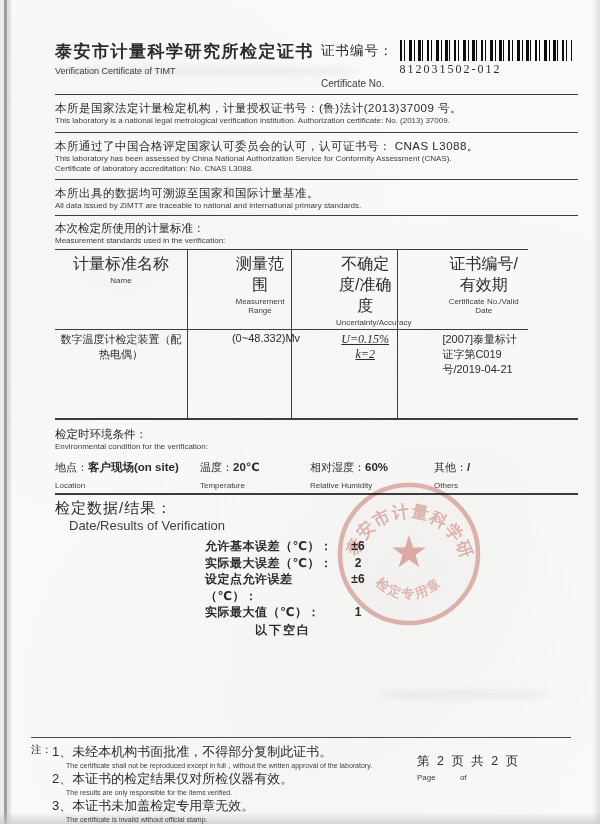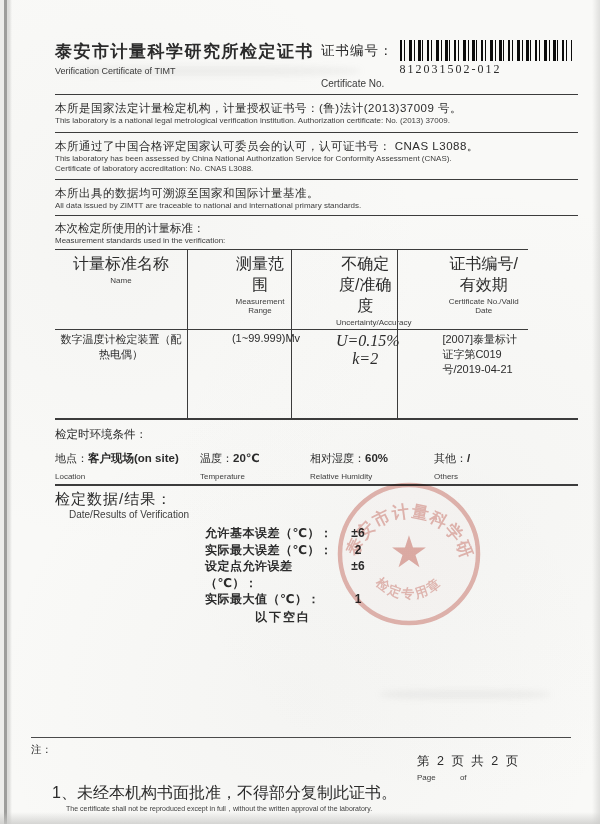--- a/index.html
+++ b/index.html
@@ -55,50 +55,50 @@
   table.std{border-collapse:collapse;width:473px;table-layout:fixed;margin-top:4px;}
   table.std td,table.std th{font-weight:normal;padding:2px 3px;vertical-align:top;}
   .std-top{border-top:1.8px solid #3c3c3c;}
   .std thead th{border-bottom:1.8px solid #3c3c3c;text-align:center;padding-top:4px;}
   .std .vline{border-left:1.6px solid #3c3c3c;padding-left:44px;}
   .std tbody td{height:84px;}
   .th-cn{font-size:16px;}
   .th-en{font-size:8px;color:#3d3d3d;margin-top:1px;}
   .cell{font-size:11px;}
   .c-center{text-align:center;}
-  .c-italic{font-style:italic;font-family:"Liberation Serif","DejaVu Serif",serif;font-size:16px;}
+  .c-italic{font-style:italic;font-family:"Liberation Serif","DejaVu Serif",serif;font-size:12px;text-decoration:underline;}
 
   
   .env-row{display:flex;margin-top:9px;justify-content:space-between;}
   .env-f{display:flex;flex-direction:column;}
   .env-line{font-size:11px;white-space:nowrap;}
   .env-line b{font-size:11.5px;}
   .env-en{font-size:8px;color:#3d3d3d;margin-top:6px;}
   .sec-h-cn{font-size:11.5px;}
   .sec-h-en{font-size:8px;color:#3d3d3d;}
 
   
   .res-h-cn{font-size:15px;letter-spacing:1px;}
-  .res-h-en{font-size:10px;color:#3d3d3d;padding-left:14px;}
+  .res-h-en{font-size:13px;color:#3d3d3d;padding-left:14px;}
   .res-block{margin-left:150px;margin-top:5px;}
   .res-row{display:flex;font-size:12px;font-weight:bold;line-height:16.5px;}
   .res-label{width:133px;letter-spacing:0.5px;}
   .res-val{width:40px;text-align:center;}
   .res-end{font-size:12px;font-weight:bold;margin-left:200px;margin-top:1px;letter-spacing:2px;}
 
   
   .stamp{position:absolute;left:334px;top:479px;width:150px;height:150px;
     filter:blur(0.7px);mix-blend-mode:multiply;}
   .stamp svg{width:100%;height:100%;}
 
   
   .notes{position:absolute;left:31px;top:737px;width:540px;border-top:1.4px solid #4a4a4a;padding-top:5px;}
   .notes-flex{display:flex;}
   .note-prefix{font-size:10.5px;white-space:nowrap;}
-  .note-item-cn{font-size:16px;margin-top:40px;}
+  .note-item-cn{font-size:13px;}
   .note-item-en{font-size:7px;color:#3d3d3d;margin-left:14px;line-height:9px;}
   .pagination{position:absolute;left:417px;top:753px;}
   .pg-cn{font-size:12.5px;letter-spacing:2px;}
   .pg-en{font-size:8px;color:#3d3d3d;margin-top:3px;}
   .pg-en .of{margin-left:22px;}
 </style>
 </head>
 <body>
 
 <div class="paper">
@@ -175,31 +175,32 @@
             </th>
             <th class="std-top vline">
               <div class="th-cn">证书编号/有效期</div>
               <div class="th-en">Certificate No./Valid Date</div>
             </th>
           </tr>
         </thead>
         <tbody>
           <tr>
             <td class="cell c-center">数字温度计检定装置（配热电偶）</td>
-            <td class="cell vline c-center">(1~99.999)Mv</td>
+            <td class="cell vline c-center">(0~48.332)Mv</td>
             <td class="cell vline c-center c-italic">U=0.15% k=2</td>
             <td class="cell vline">[2007]泰量标计证字第C019号/2019-04-21</td>
           </tr>
         </tbody>
       </table>
       <hr class="rule thick">
     </div>
 
     <div style="margin-top:7px;">
       <div class="sec-h-cn">检定时环境条件：</div>
+      <div class="sec-h-en">Environmental condition for the verification:</div>
       <div class="env-row">
         <div class="env-f" style="width:145px;">
           <div class="env-line"><span>地点：</span><b>客户现场(on site)</b></div>
           <div class="env-en">Location</div>
         </div>
         <div class="env-f" style="width:110px;">
           <div class="env-line"><span>温度：</span><b>20℃</b></div>
           <div class="env-en">Temperature</div>
         </div>
         <div class="env-f" style="width:124px;">

